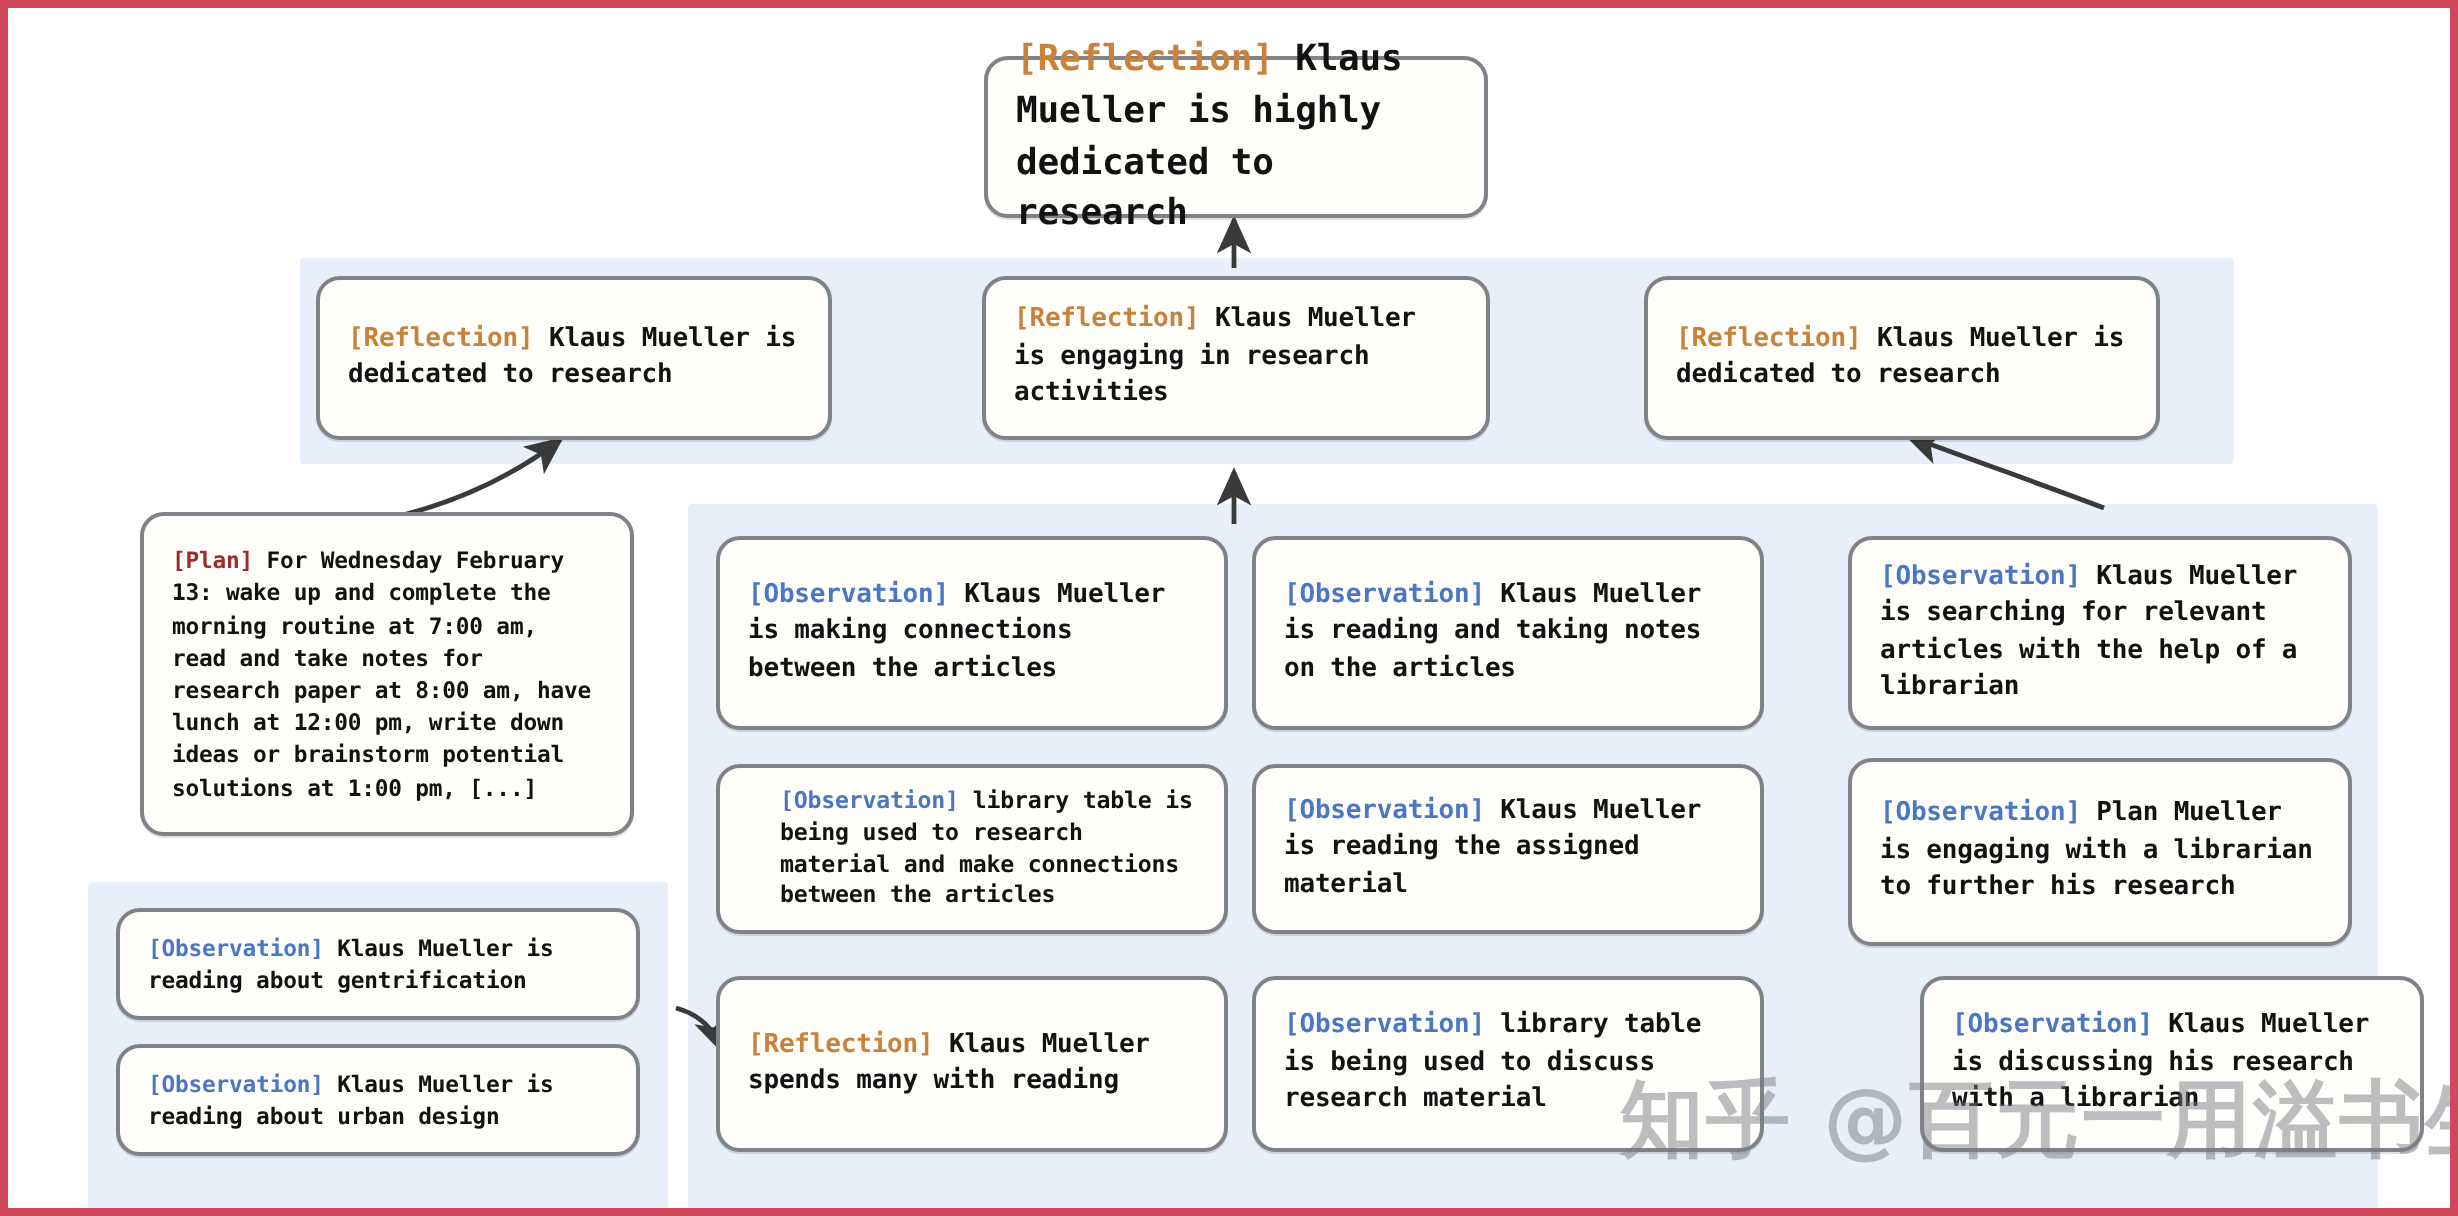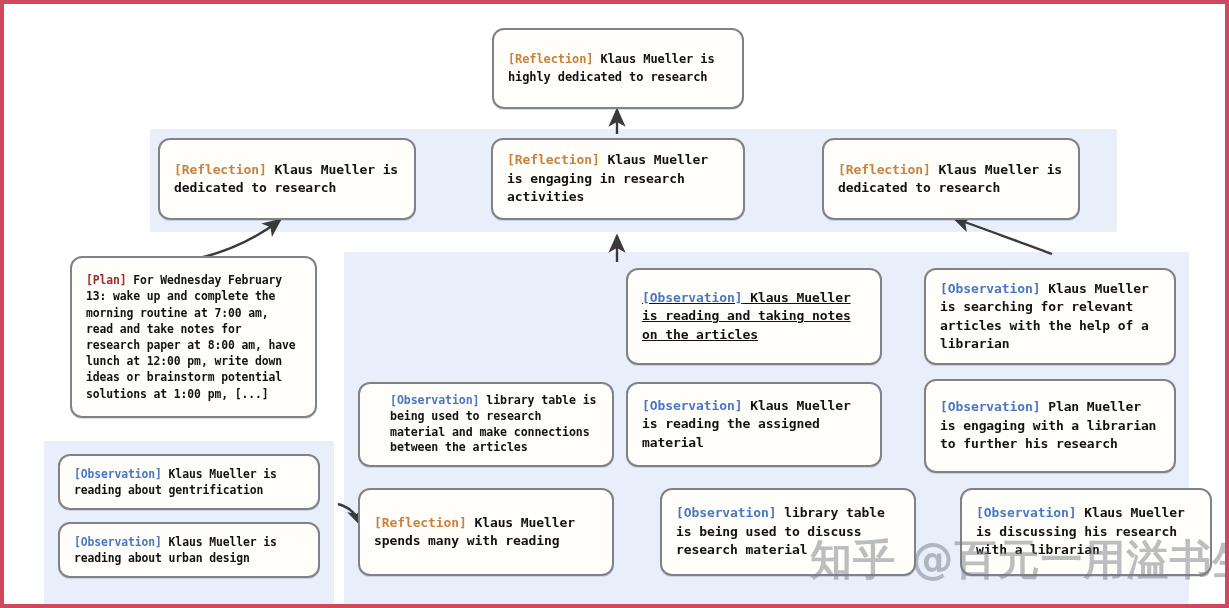--- a/index.html
+++ b/index.html
@@ -33,21 +33,21 @@
     line-height:1.42;
     letter-spacing:-0.1px;
     display:flex;
     align-items:center;
     box-shadow:0 1px 0 rgba(0,0,0,0.12);
   }
   .node .inner{padding:0 14px;width:100%;}
   .tag-reflection{color:#c8823c;font-weight:bold;}
   .tag-observation{color:#4a77c4;font-weight:bold;}
   .tag-plan{color:#9c2b2b;font-weight:bold;}
-  .fs14{font-size:12px;}
+  .fs14{font-size:18px;}
   .fs13{font-size:13px;}
   .fs12{font-size:11.6px;line-height:1.38;padding-left:16px;}
   .fs11{font-size:11.4px;line-height:1.42;}
   svg.edges{
     position:absolute;left:0;top:0;
     width:1229px;height:608px;
     pointer-events:none;
   }
   #watermark{
     position:absolute;
@@ -120,42 +120,47 @@
     <div class="inner">
       <span class="tag-observation">[Observation]</span><span> Klaus Mueller is reading about gentrification</span>
     </div>
   </div>
   <div class="node fs11" style="left:54px;top:518px;width:262px;height:56px;">
     <div class="inner">
       <span class="tag-observation">[Observation]</span><span> Klaus Mueller is reading about urban design</span>
     </div>
   </div>
 
+  <div class="node fs13" style="left:354px;top:264px;width:256px;height:97px;">
+    <div class="inner">
+      <span class="tag-observation">[Observation]</span><span> Klaus Mueller is making connections between the articles</span>
+    </div>
+  </div>
   <div class="node fs12" style="left:354px;top:378px;width:256px;height:85px;">
     <div class="inner">
       <span class="tag-observation">[Observation]</span><span> library table is being used to research material and make connections between the articles</span>
     </div>
   </div>
   <div class="node fs13" style="left:354px;top:484px;width:256px;height:88px;">
     <div class="inner">
       <span class="tag-reflection">[Reflection]</span><span> Klaus Mueller spends many with reading</span>
     </div>
   </div>
 
-  <div class="node fs13" style="left:622px;top:264px;width:256px;height:97px;text-decoration:underline;">
+  <div class="node fs13" style="left:622px;top:264px;width:256px;height:97px;">
     <div class="inner">
       <span class="tag-observation">[Observation]</span><span> Klaus Mueller is reading and taking notes on the articles</span>
     </div>
   </div>
   <div class="node fs13" style="left:622px;top:378px;width:256px;height:85px;">
     <div class="inner">
       <span class="tag-observation">[Observation]</span><span> Klaus Mueller is reading the assigned material</span>
     </div>
   </div>
-  <div class="node fs13" style="left:656px;top:484px;width:256px;height:88px;">
+  <div class="node fs13" style="left:622px;top:484px;width:256px;height:88px;">
     <div class="inner">
       <span class="tag-observation">[Observation]</span><span> library table is being used to discuss research material</span>
     </div>
   </div>
 
   <div class="node fs13" style="left:920px;top:264px;width:252px;height:97px;">
     <div class="inner">
       <span class="tag-observation">[Observation]</span><span> Klaus Mueller is searching for relevant articles with the help of a librarian</span>
     </div>
   </div>

